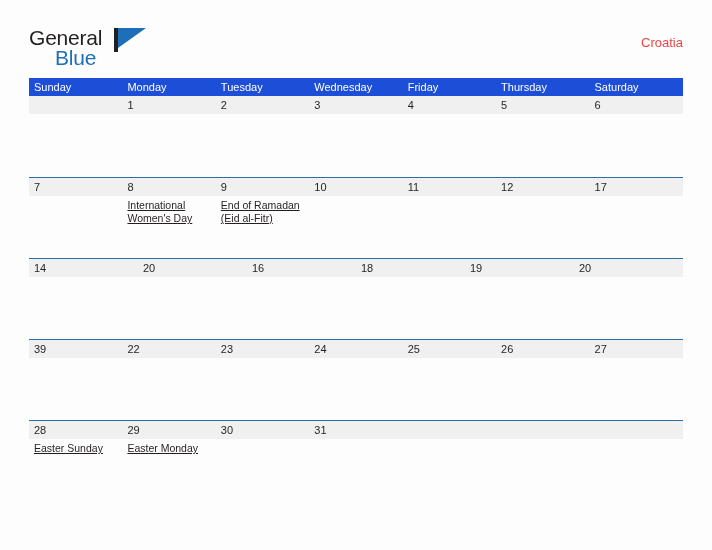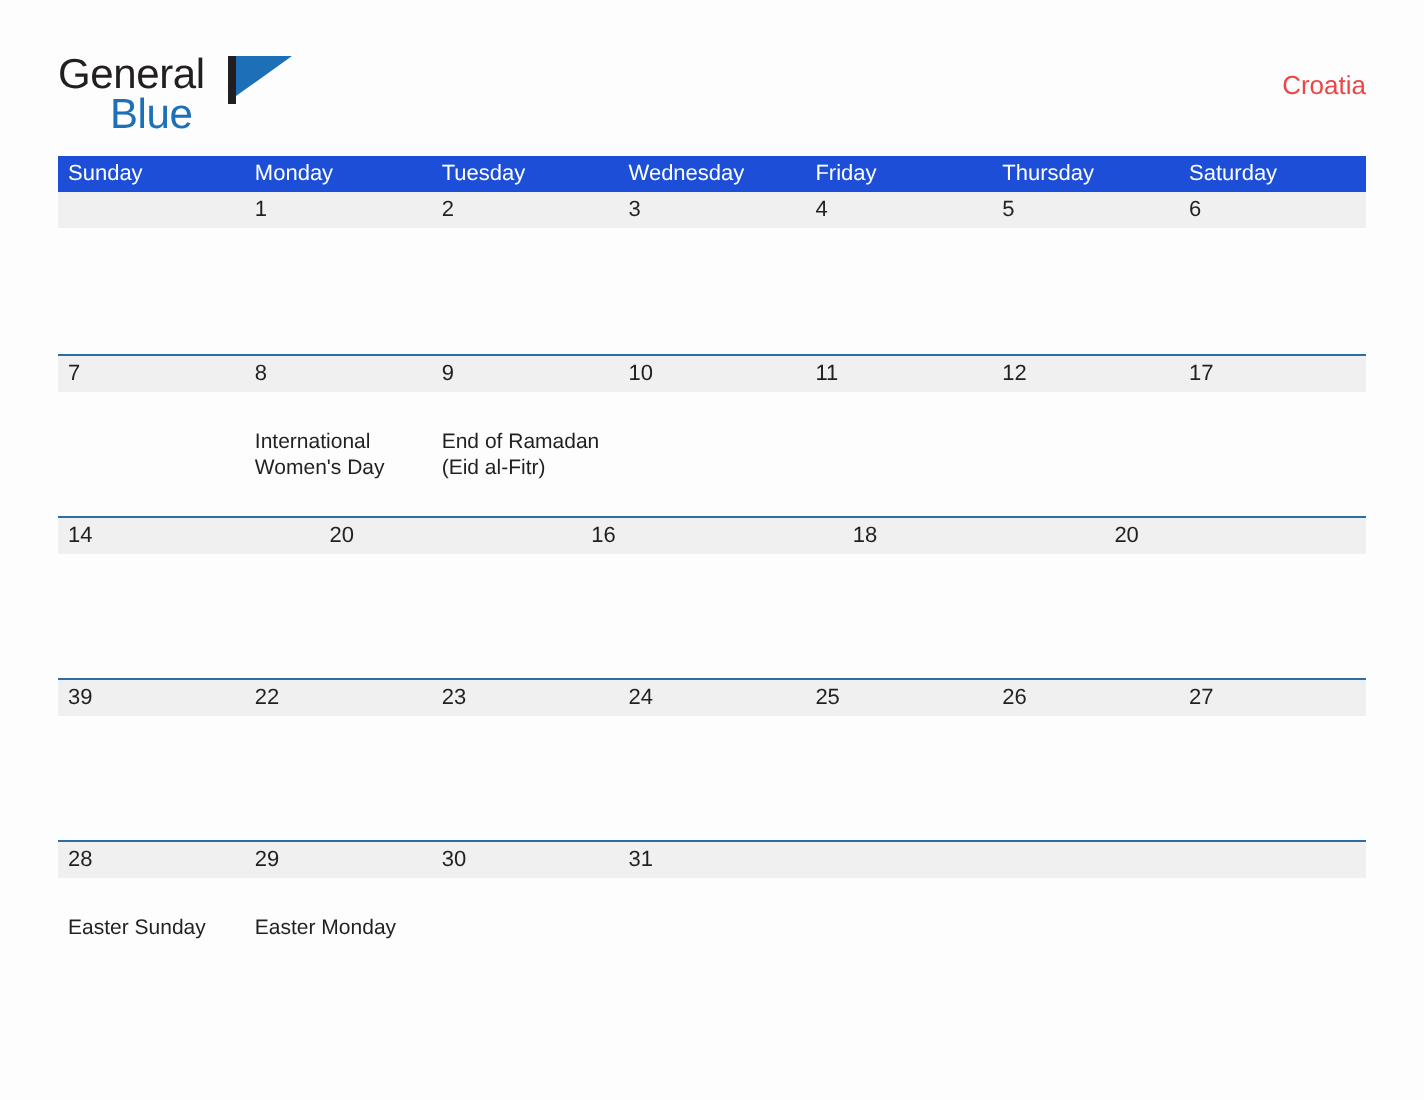--- a/index.html
+++ b/index.html
@@ -155,22 +155,23 @@
   .daynum {
     position: relative;
     display: block;
     font-size: 11px;
     line-height: 18px;
     height: 18px;
     color: #231f20;
   }
   .events {
     position: relative;
-    margin-top: 19px;
+    margin-top: 3px;
     padding-right: 4px;
+    text-decoration: underline;
   }
   .event {
     font-size: 10.5px;
     line-height: 13px;
     color: #231f20;
   }
   .cell.empty .daynum {
     visibility: hidden;
   }
 </style>
@@ -277,20 +278,23 @@
             <div class="cell">
               <span class="daynum">20</span>
             </div>
             <div class="cell">
               <span class="daynum">16</span>
             </div>
             <div class="cell">
               <span class="daynum">18</span>
             </div>
             <div class="cell">
+              <span class="daynum">19</span>
+            </div>
+            <div class="cell">
               <span class="daynum">20</span>
             </div>
           </div>
         </div>
         <div class="week">
           <div class="band"></div>
           <div class="cells">
             <div class="cell">
               <span class="daynum">39</span>
             </div>

